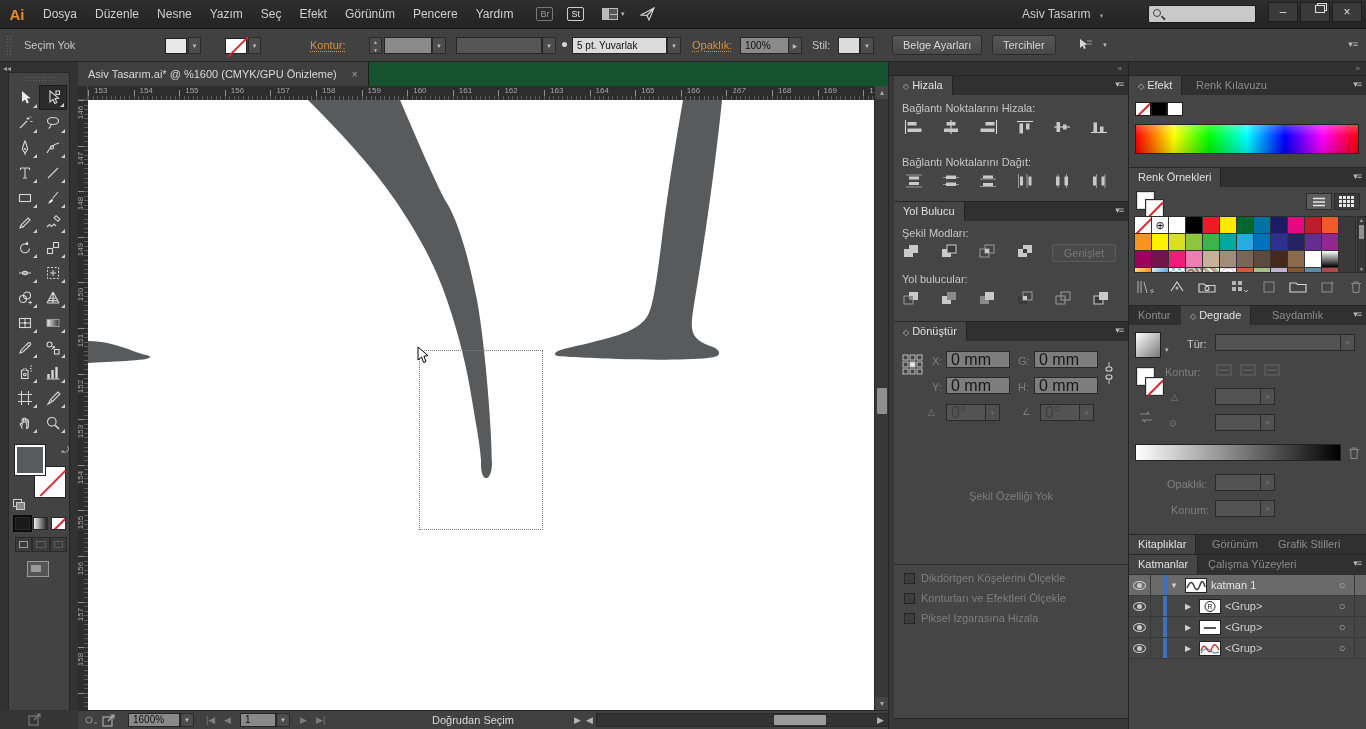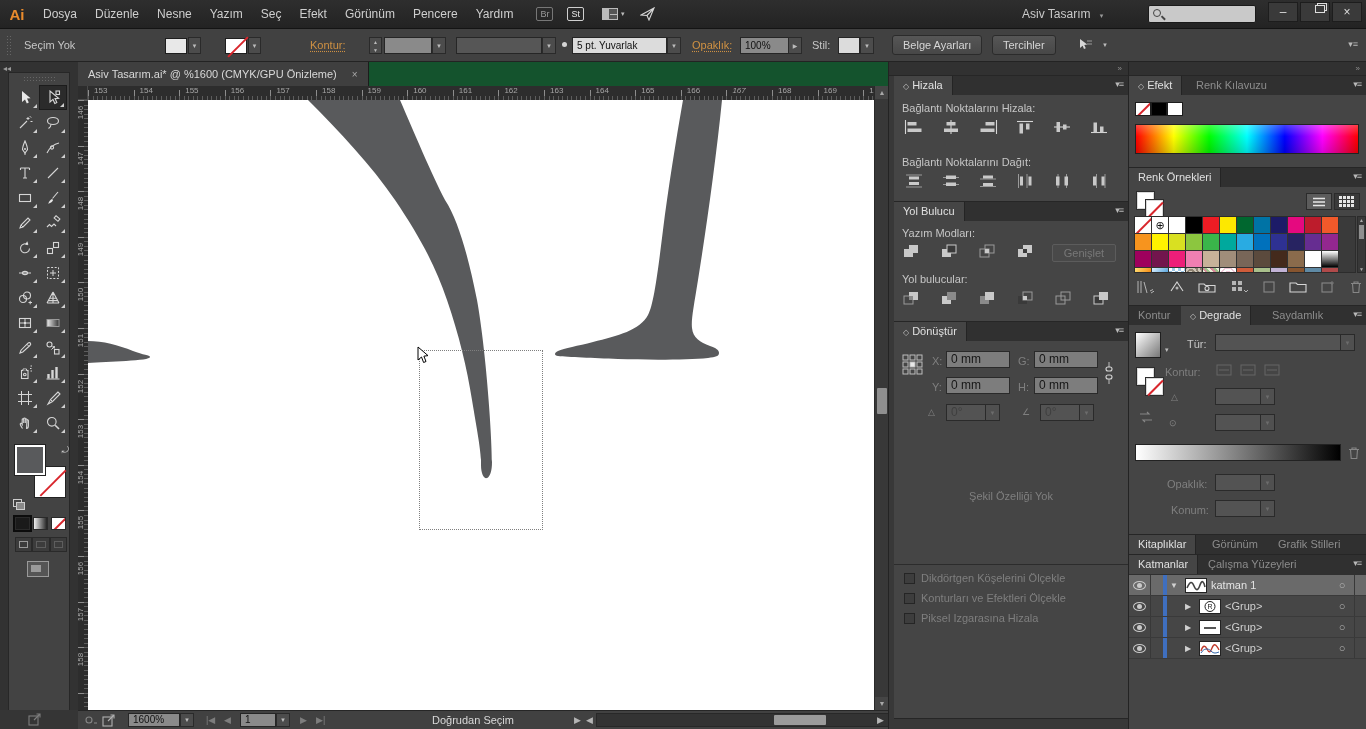--- a/index.html
+++ b/index.html
@@ -98,21 +98,21 @@
   .ptab .dia{font-size:8px;color:#b9b9b9;margin-right:3px}
   .ptab2{position:absolute;top:0;height:19px;line-height:19px;padding:0 9px;color:#8c8c8c}
   .pmenu{position:absolute;right:5px;top:3px;color:#b9b9b9;font-size:9px;letter-spacing:-1px}
   .plabel{position:absolute;font-size:11px;color:#c6c6c6}
   .dimlbl{color:#7f7f7f}
   .irow{position:absolute;display:flex}
   .aicon{width:24px;height:18px;margin-right:13px;display:flex;align-items:center;justify-content:center}
   .pficon{width:24px;height:18px;margin-right:14px}
   .disbtn{position:absolute;border:1px solid #5c5c5c;border-radius:2px;background:#494949;color:#787878;text-align:center}
   .combo{position:absolute;height:17px;display:flex}
-  .combo .cfld{background:#7d7d7d;border:1px solid #2a2a2a;color:#161616;font-size:12px;line-height:15px;padding:0 4px;flex:1}
+  .combo .cfld{background:#7d7d7d;border:1px solid #2a2a2a;color:#161616;font-size:16px;line-height:15px;padding:0 4px;flex:1}
   .combo .cdd{width:14px;background:#505050;border:1px solid #2a2a2a;border-left:none;color:#b9b9b9;font-size:6px;text-align:center;line-height:16px}
   .combo.dis .cfld{background:#535353;color:#3f3f3f}
   .combo.dis .cdd{color:#6c6c6c}
   .chkrow{position:absolute;display:flex;align-items:center;gap:6px}
   .chk{width:11px;height:11px;border:1px solid #252525;background:#3d3d3d}
   
   #spectrum{position:absolute;left:6px;top:32px;width:224px;height:30px;border:1px solid #222;
     background:linear-gradient(to bottom,rgba(255,255,255,.25),rgba(0,0,0,0) 40%,rgba(0,0,0,.15)),linear-gradient(to right,#f00,#ff0 17%,#0f0 33%,#0ff 50%,#00f 67%,#f0f 84%,#f00)}
   .minisw{width:16px;height:14px;border:1px solid #1d1d1d;background:#fff;position:relative;overflow:hidden;float:left}
   
@@ -681,21 +681,21 @@
           </svg>
         </div>
       </div>
   </div>
 
   <div class="panel" style="margin-left:5px;height:120px">
     <div class="phead">
       <div class="ptab" style="left:0"><span>Yol Bulucu</span></div>
       <span class="pmenu">▾≡</span>
     </div>
-    <div class="plabel" style="left:8px;top:25px">Yazım Modları:</div>
+    <div class="plabel" style="left:8px;top:25px">Şekil Modları:</div>
     <div class="irow" style="left:8px;top:41px" id="pf-modes">
         <div class="pficon"><svg width="18" height="16" viewBox="0 0 18 16">
             <rect x="2" y="6" width="9" height="8" fill="#c9c9c9"></rect>
             <rect x="7" y="2" width="9" height="8" fill="#c9c9c9"></rect>
           </svg></div>
         <div class="pficon"><svg width="18" height="16" viewBox="0 0 18 16">
             <rect x="2" y="6" width="9" height="8" fill="#c9c9c9"></rect>
             <rect x="7" y="2" width="9" height="8" fill="#3a3a3a" stroke="#c9c9c9"></rect>
           </svg></div>
         <div class="pficon"><svg width="18" height="16" viewBox="0 0 18 16">

